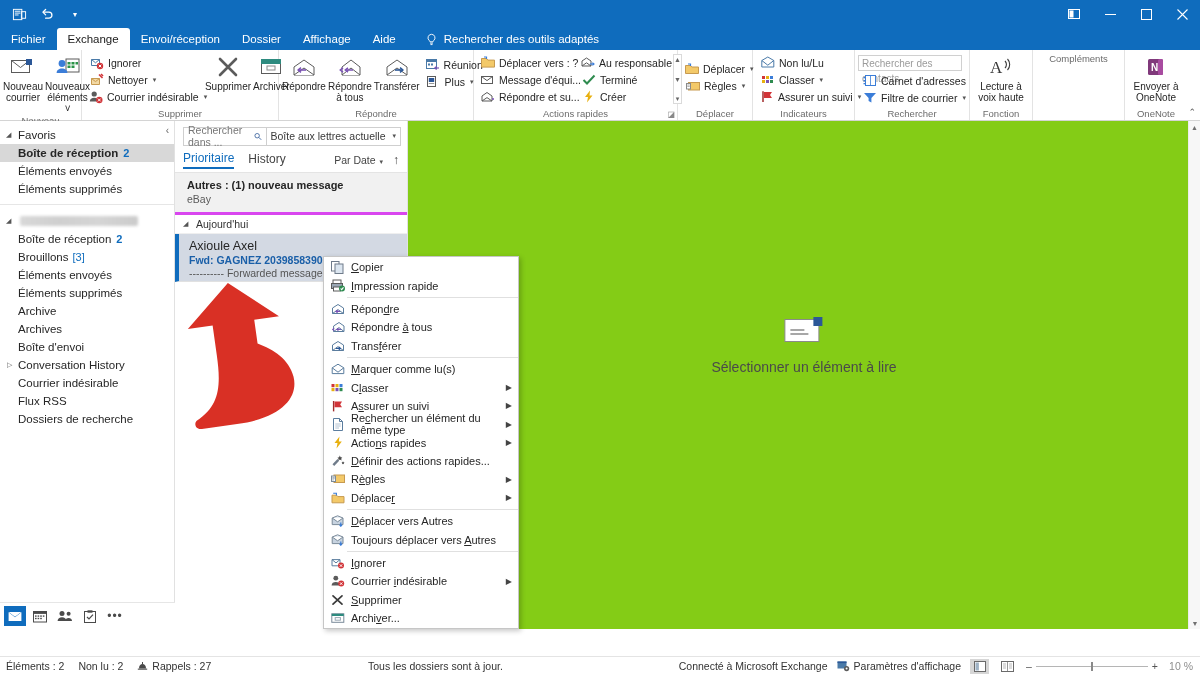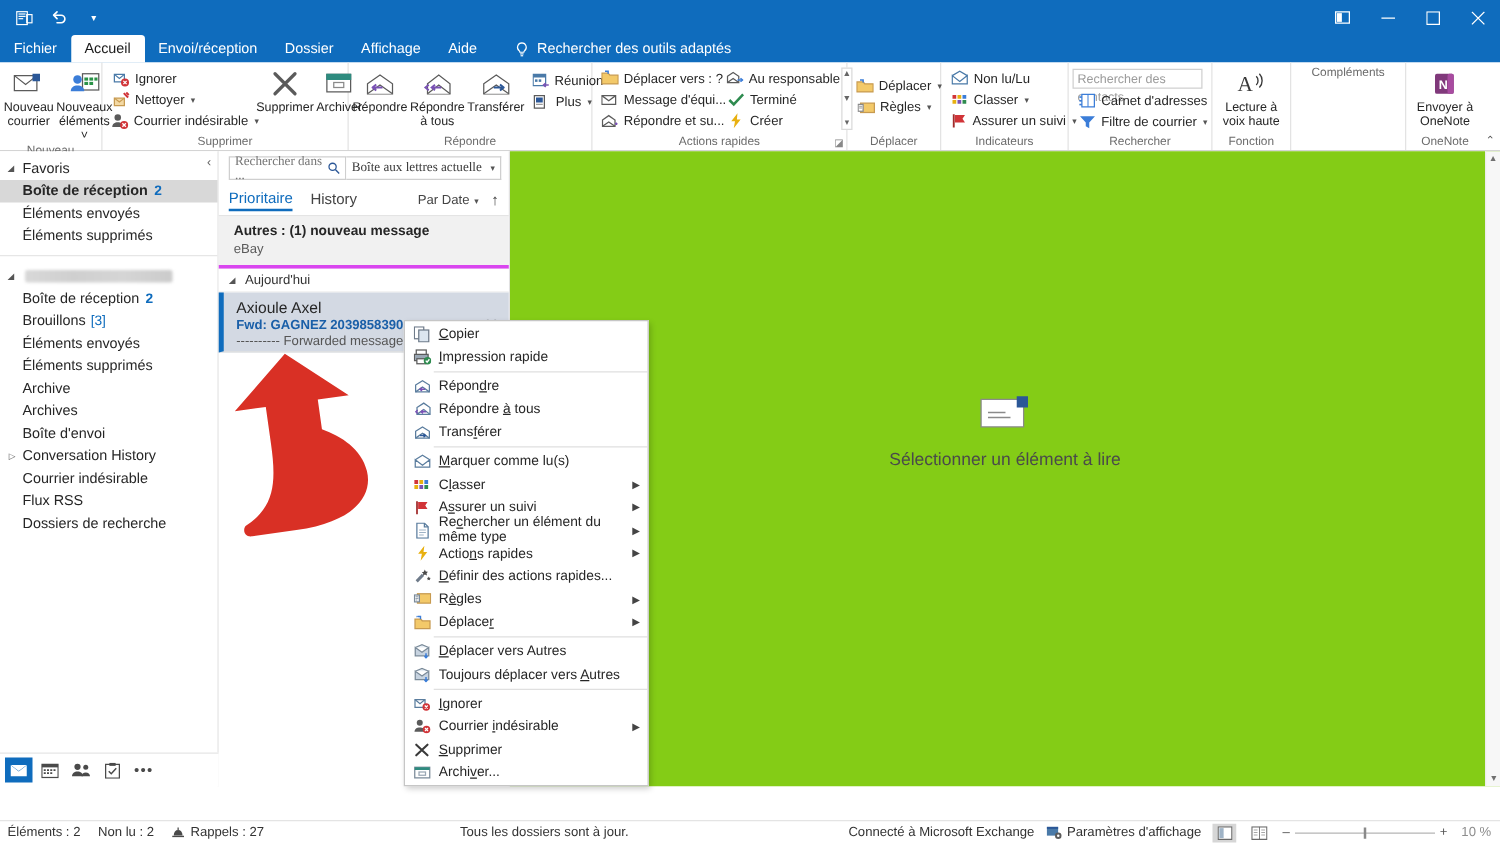--- a/index.html
+++ b/index.html
@@ -124,21 +124,21 @@
     width: 22px; height: 20px; display: flex; align-items: center; justify-content: center;
     color: #4a4a4a;
   }
   .navicon.active { background: #0f6cbd; color: #fff; }
 
   
   .msglist {
     width: 233px; background: #fff; border-right: 1px solid #e1e1e1; position: relative;
   }
   .msgsearch {
-    height: 26px; display: flex; align-items: flex-start; padding: 4px 6px 0 8px; gap: 0; font-family: Liberation Serif, serif;
+    height: 26px; display: flex; align-items: center; padding: 4px 6px 0 8px; gap: 0;
   }
   .searchbox {
     flex: 1; height: 19px; border: 1px solid #cfcfcf; background: #fff; display: flex;
     align-items: center; justify-content: space-between; padding: 0 4px; font-size: 10.5px; color: #767676;
   }
   .scope {
     height: 19px; border: 1px solid #cfcfcf; border-left: none; background: #fff;
     display: flex; align-items: center; gap: 6px; padding: 0 4px; font-size: 10.5px; color: #3a3a3a;
   }
   .pivots {
@@ -268,21 +268,21 @@
           </svg>
       </div>
     </div>
   </div>
 
   <div class="ribbon-tabs">
     <div class="rtab">
         <span>Fichier</span>
       </div>
     <div class="rtab active">
-        <span>Accueil</span>
+        <span>Exchange</span>
       </div>
     <div class="rtab">
         <span>Envoi/réception</span>
       </div>
     <div class="rtab">
         <span>Dossier</span>
       </div>
     <div class="rtab">
         <span>Affichage</span>
       </div>

